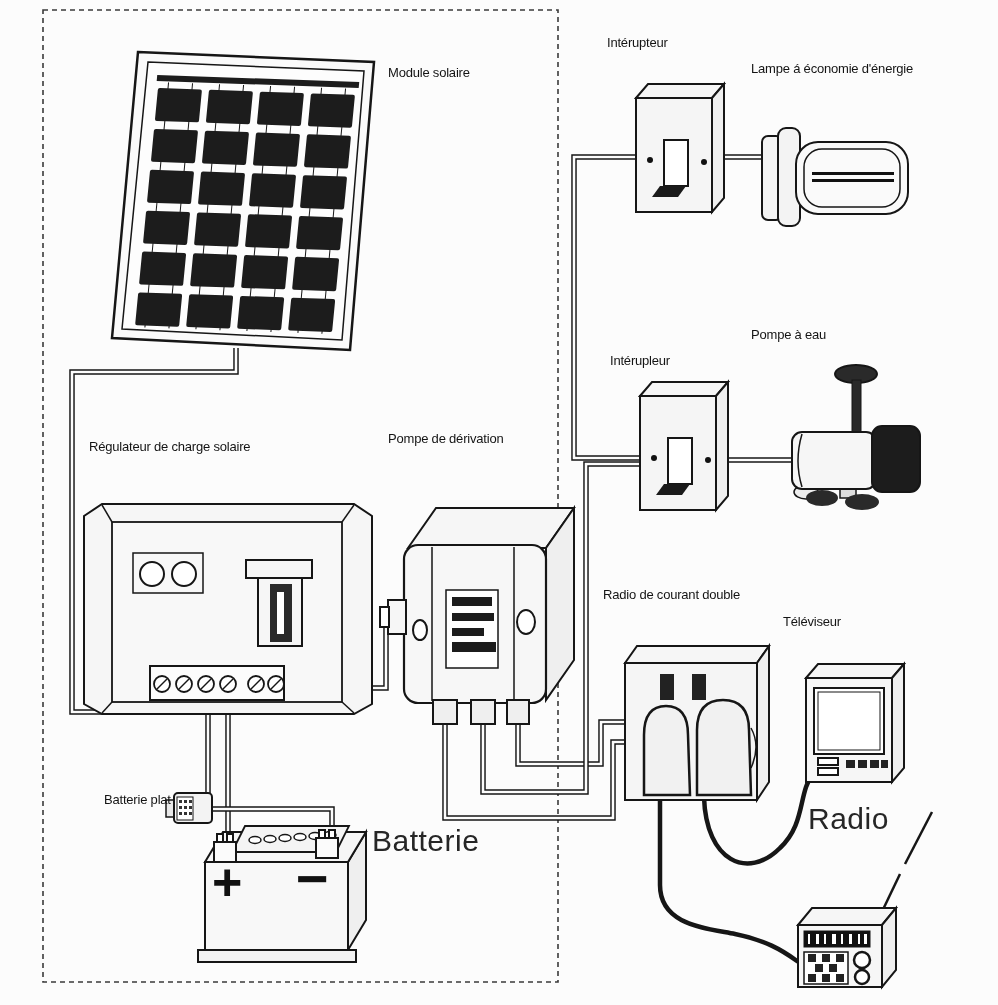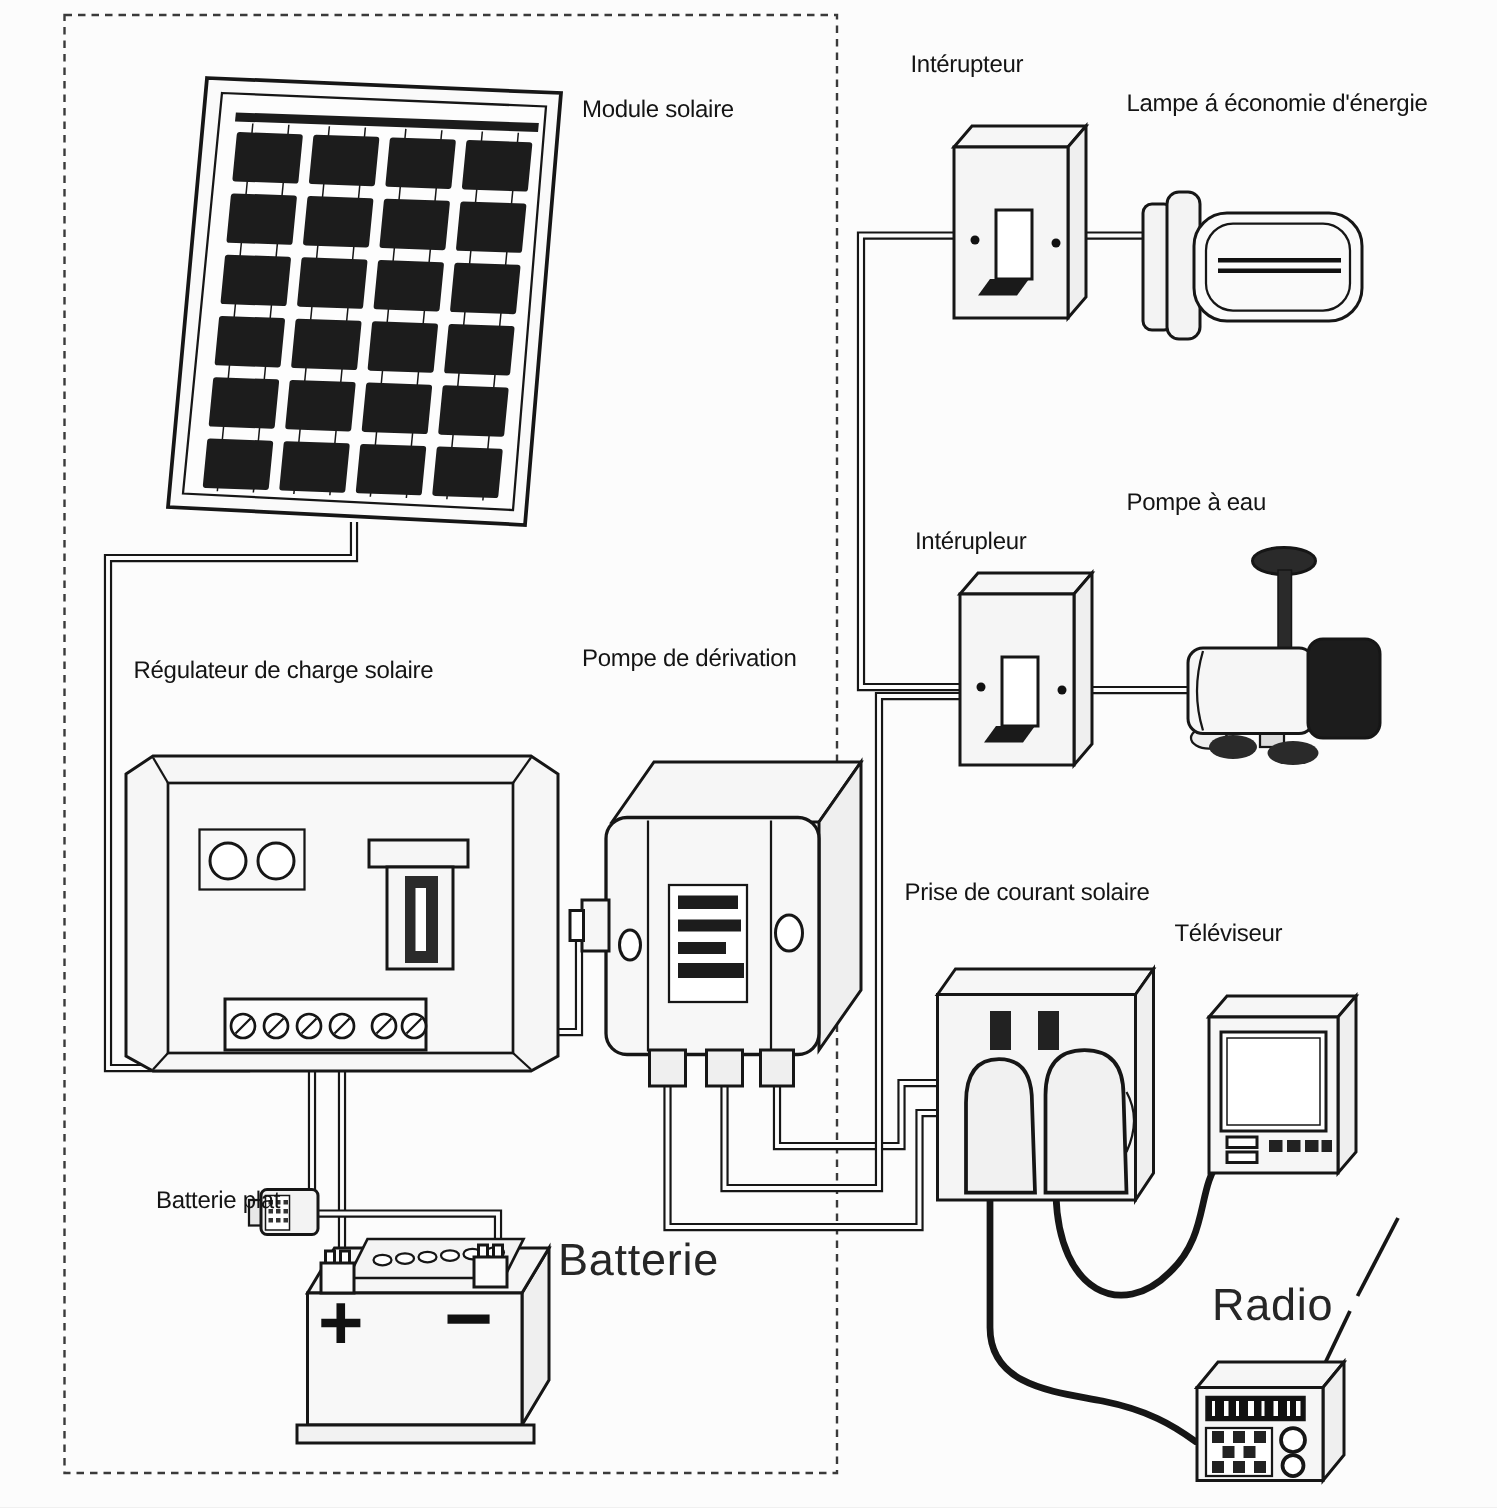--- a/index.html
+++ b/index.html
@@ -2,21 +2,21 @@
 <html><head>
 <meta charset="utf-8">
 <style>
   html,body{margin:0;padding:0;background:#e8e8e8;}
   .stage{
     position:relative;width:998px;height:1005px;background:#fcfcfc;
     font-family:"Liberation Sans",sans-serif;overflow:hidden;
   }
   .stage svg{position:absolute;left:0;top:0;}
   .lbl{
-    position:absolute;font-size:16px;color:#141414;letter-spacing:-0.2px;
+    position:absolute;font-size:13px;color:#141414;letter-spacing:-0.2px;
     white-space:nowrap;line-height:1;
   }
   .lbl-big{font-size:30px;letter-spacing:0.5px;color:#262626;}
   .sym{position:absolute;font-weight:bold;color:#111;line-height:1;}
   .sym-plus{left:212px;top:856px;font-size:52px;}
   .sym-minus{left:296px;top:851px;font-size:56px;}
   .wo{fill:none;stroke:#161616;stroke-width:5.5;stroke-linejoin:miter;}
   .wi{fill:none;stroke:#fcfcfc;stroke-width:2.6;stroke-linejoin:miter;}
   .cable{fill:none;stroke:#161616;stroke-width:4.5;stroke-linecap:round;}
   .ol{fill:#f6f6f6;stroke:#161616;stroke-width:2;}
@@ -340,20 +340,20 @@
 
   <div class="lbl" style="left:388px;top:66px">Module solaire</div>
   <div class="lbl" style="left:89px;top:440px">Régulateur de charge solaire</div>
   <div class="lbl" style="left:388px;top:432px">Pompe de dérivation</div>
   <div class="lbl" style="left:104px;top:793px">Batterie plat</div>
   <div class="lbl lbl-big" style="left:372px;top:826px">Batterie</div>
   <div class="lbl" style="left:607px;top:36px">Intérupteur</div>
   <div class="lbl" style="left:751px;top:62px">Lampe á économie d'énergie</div>
   <div class="lbl" style="left:610px;top:354px">Intérupleur</div>
   <div class="lbl" style="left:751px;top:328px">Pompe à eau</div>
-  <div class="lbl" style="left:603px;top:588px">Prise de courant solaire</div>
+  <div class="lbl" style="left:603px;top:588px">Radio de courant double</div>
   <div class="lbl" style="left:783px;top:615px">Téléviseur</div>
-  <div class="lbl lbl-big" style="left:808px;top:856px">Radio</div>
+  <div class="lbl lbl-big" style="left:808px;top:804px">Radio</div>
 
   <div class="sym sym-plus">+</div>
   <div class="sym sym-minus">−</div>
 
 </div>
 
 </body></html>

